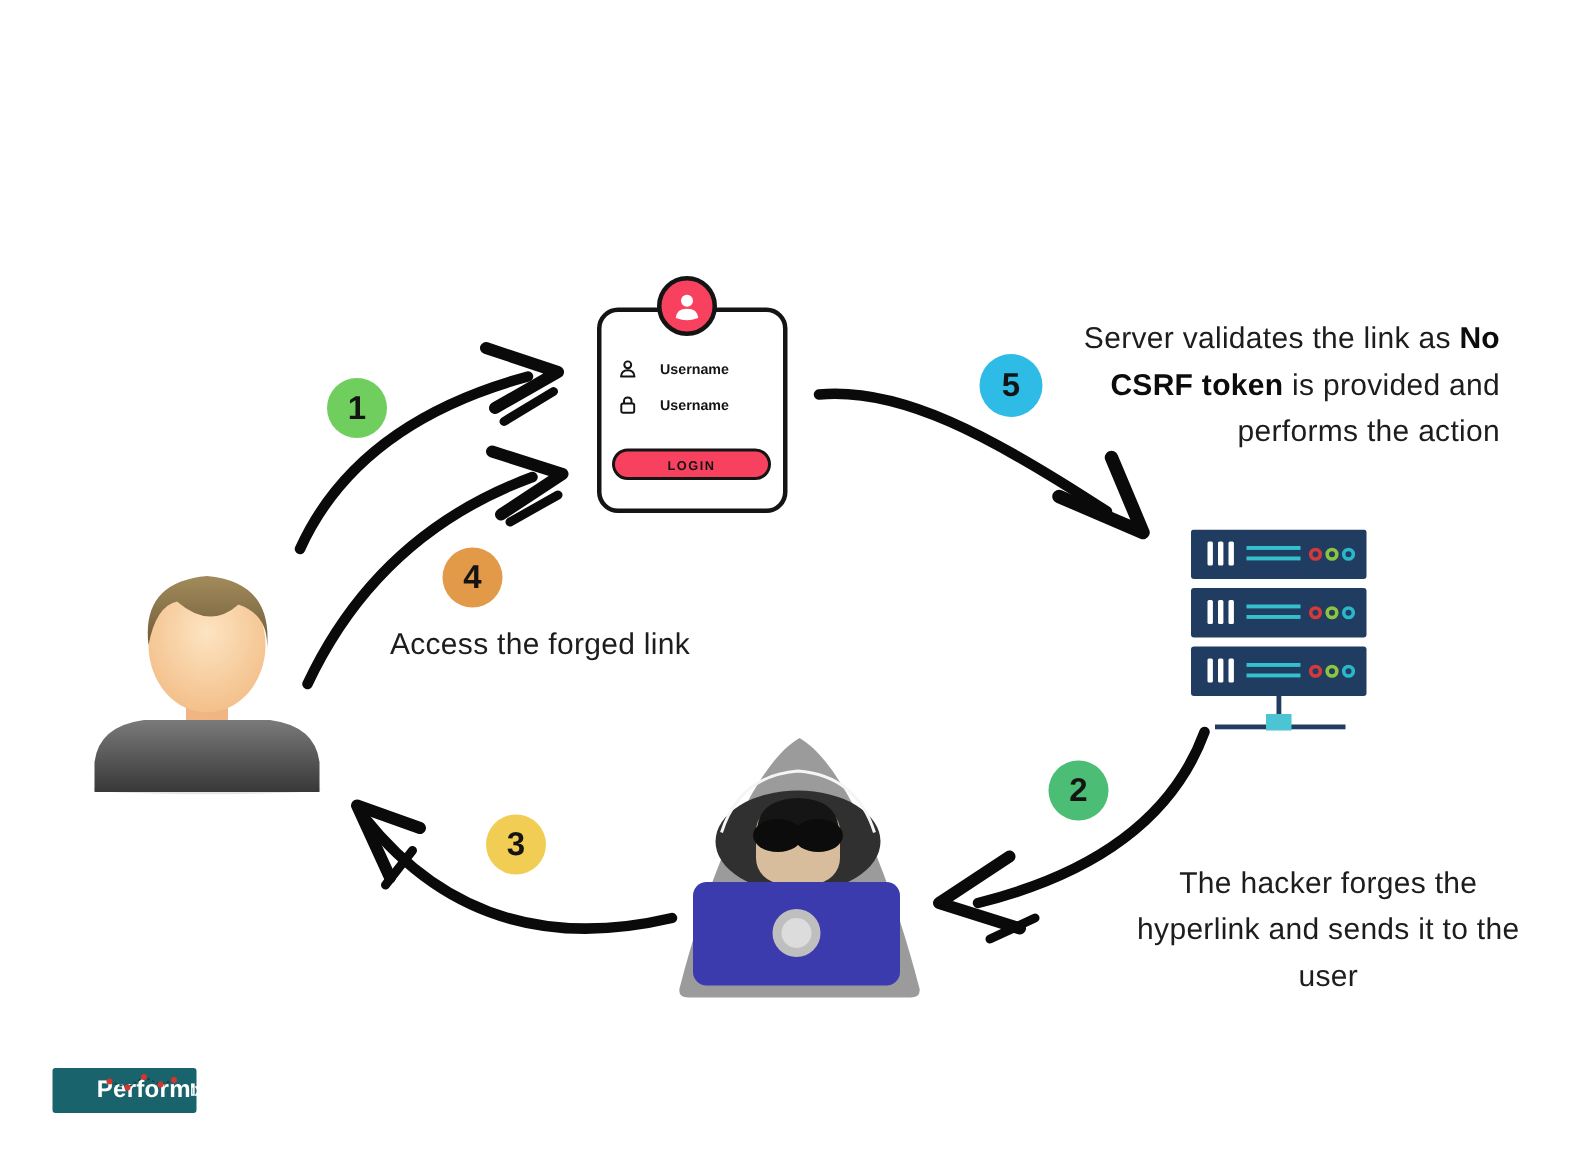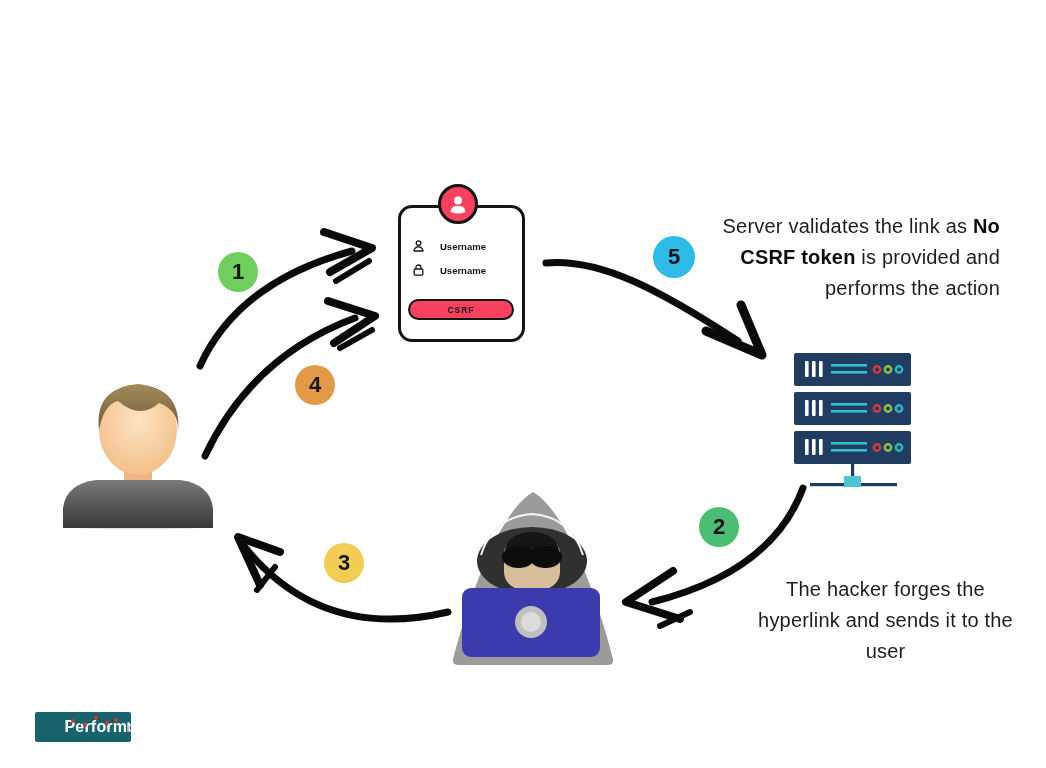--- a/index.html
+++ b/index.html
@@ -121,21 +121,21 @@
     </svg>
     <span>Username</span>
   </div>
   <div class="field-row row-password">
     <svg width="11" height="12" viewBox="0 0 11 12">
       <rect x="1.2" y="5" width="8.6" height="6.2" rx="1.2" fill="none" stroke="#141414" stroke-width="1.3"></rect>
       <path d="M 3 5 V 3.4 Q 3 1 5.5 1 Q 8 1 8 3.4 V 5" fill="none" stroke="#141414" stroke-width="1.3"></path>
     </svg>
     <span>Username</span>
   </div>
-  <div class="login-btn">CSRF</div>
+  <div class="login-btn">LOGIN</div>
 
   <svg class="figure fig-user" width="166" height="150" viewBox="0 0 166 150">
     <defs>
       <radialGradient id="faceGrad" cx="50%" cy="40%" r="65%">
         <stop offset="0%" stop-color="#fde4c2"></stop>
           <stop offset="100%" stop-color="#f2bd86"></stop>
       </radialGradient>
       <linearGradient id="hairGrad" x1="0" y1="0" x2="0" y2="1">
         <stop offset="0%" stop-color="#a28b5b"></stop>
           <stop offset="100%" stop-color="#6e5a38"></stop>
@@ -204,20 +204,21 @@
     </g>
   </svg>
 
   <div class="badge b1">1</div>
   <div class="badge b2">2</div>
   <div class="badge b3">3</div>
   <div class="badge b4">4</div>
   <div class="badge b5">5</div>
 
   <div class="step-text t2">The hacker forges the hyperlink and sends it to the user</div>
+  <div class="step-text t4">Access the forged link</div>
   <div class="step-text t5"><span>Server validates the link as </span><b>No CSRF token</b><span> is provided and performs the action</span></div>
 
   <div class="logo">
     <span class="logo-main">Perform</span>
       <span class="logo-ix">ix</span>
     <svg class="logo-dots" width="96" height="30" viewBox="0 0 96 30">
       <polyline points="38,9 50,13 61,6 72,11 81,8" fill="none" stroke="#123f45" stroke-width="1" stroke-dasharray="2 1.5"></polyline>
       <circle cx="38" cy="9" r="2" fill="#d9342b"></circle>
       <circle cx="50" cy="13" r="2" fill="#d9342b"></circle>
       <circle cx="61" cy="6" r="2" fill="#d9342b"></circle>

